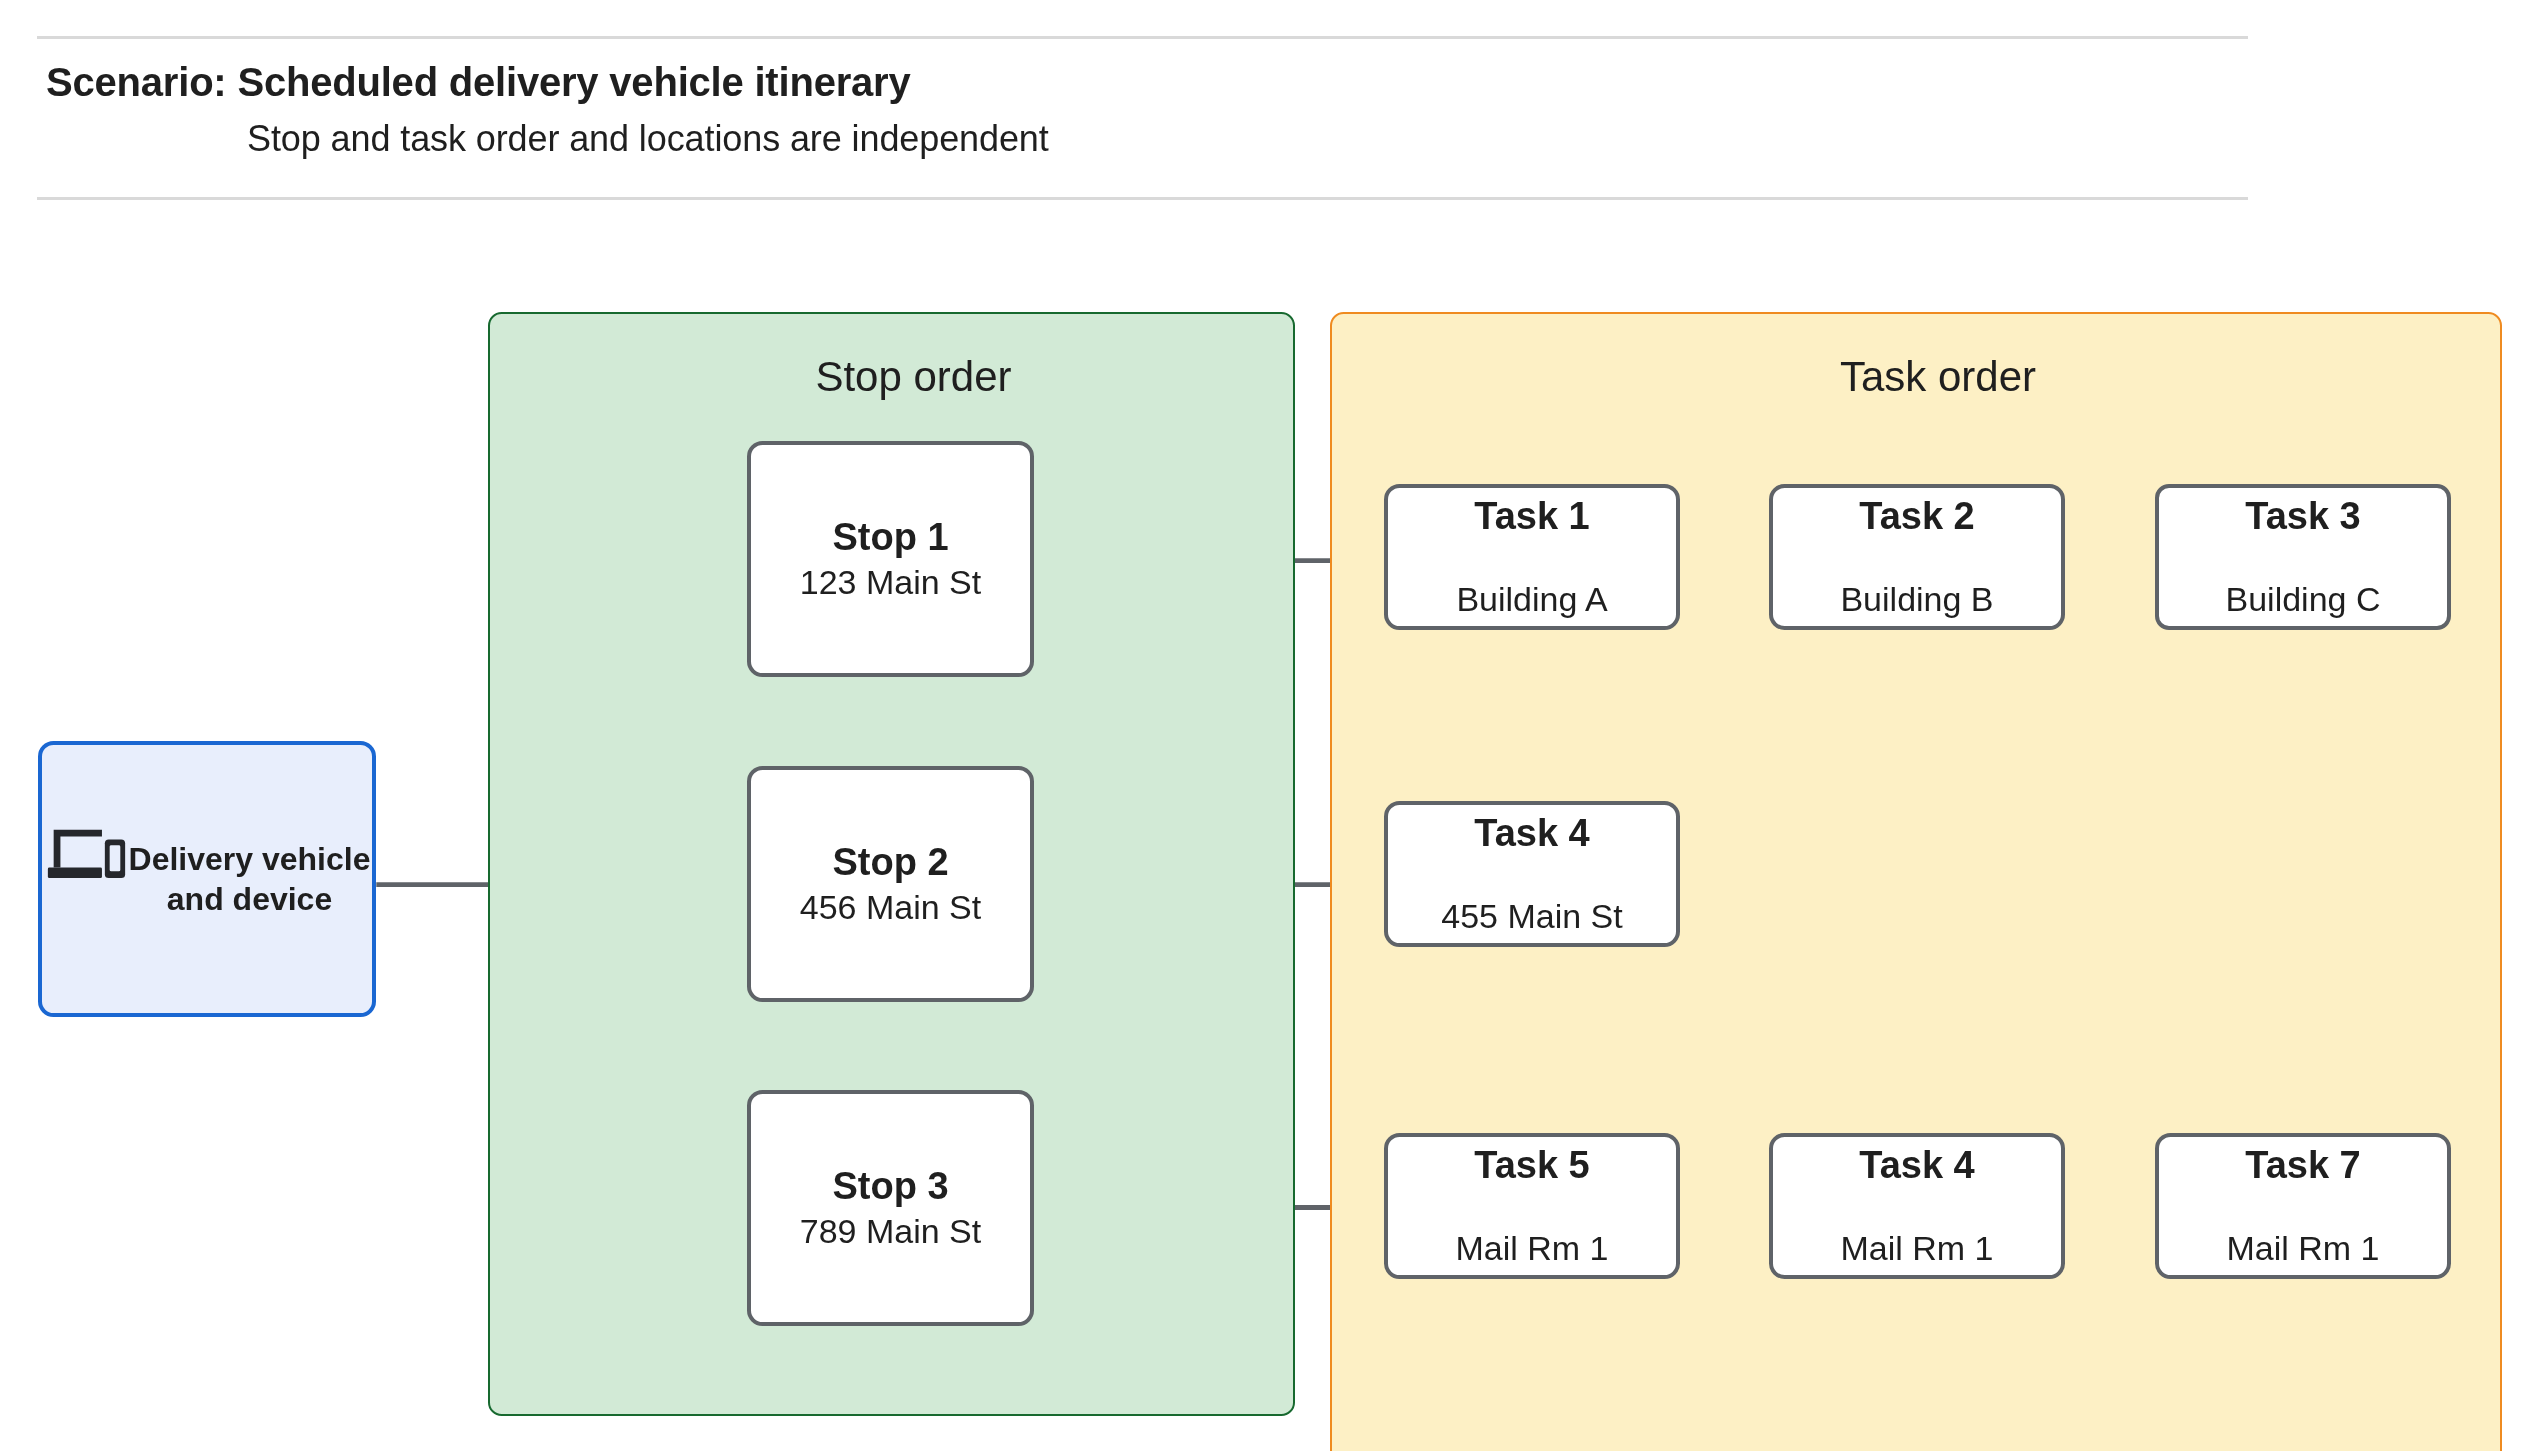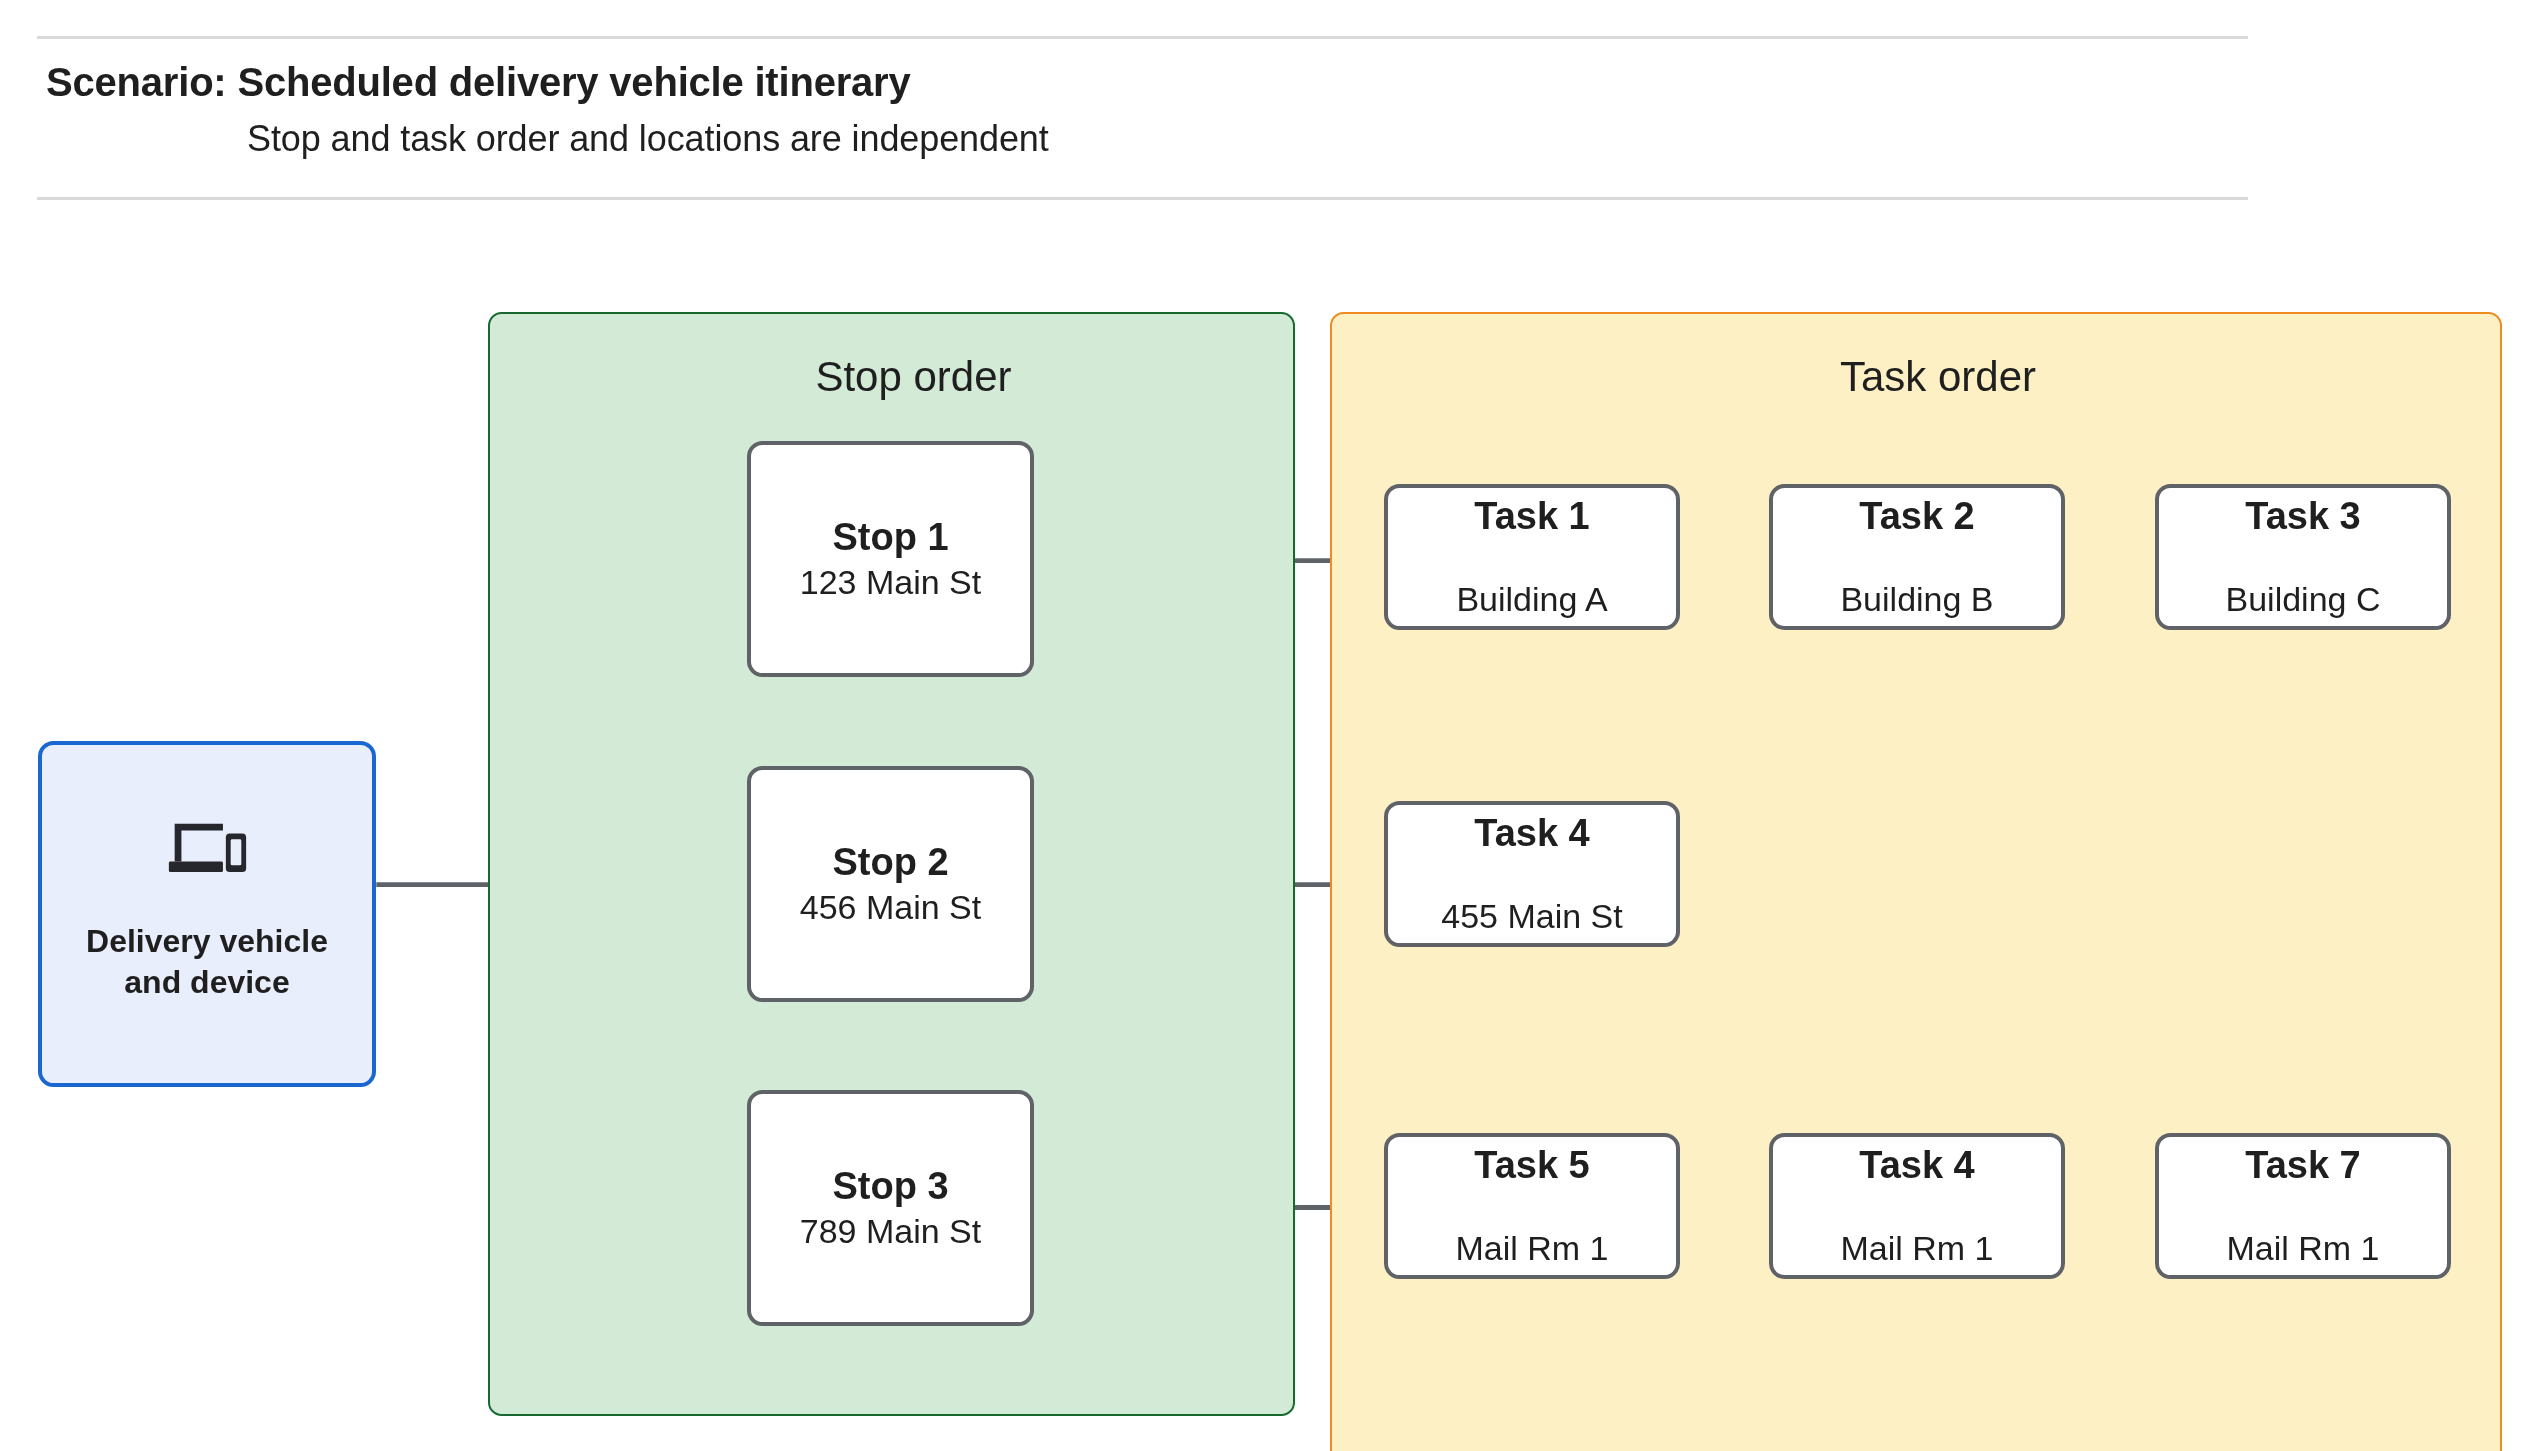--- a/index.html
+++ b/index.html
@@ -124,38 +124,37 @@
   
   .stop-node { width: 287px; height: 236px; left: 747px; }
   #stop-1 { top: 441px; }
   #stop-2 { top: 766px; }
   #stop-3 { top: 1090px; }
 
   
   .task-node { width: 296px; height: 146px; gap: 38px; }
   #task-1 { left: 1384px; top: 484px; }
   #task-2 { left: 1769px; top: 484px; }
-  #task-3 { left: 2155px; top: 484px; }
+  #task-3 { left: 2155px; top: 484px; border-radius: 14px; }
   #task-4 { left: 1384px; top: 801px; }
   #task-5 { left: 1384px; top: 1133px; }
   #task-6 { left: 1769px; top: 1133px; }
   #task-7 { left: 2155px; top: 1133px; }
 
   
   #vehicle-node {
     position: absolute;
     left: 38px;
     top: 741px;
     width: 338px;
-    height: 346px;
+    height: 276px;
     background: #e8eefc;
     border: 4.8px solid #1a67d2;
     border-radius: 15.5px;
     display: flex;
-    flex-direction: column;
     align-items: center;
     justify-content: center;
   }
   #device-icon {
     width: 85px;
     height: 66px;
     margin-top: -11.6px;
     margin-bottom: 41px;
   }
   #vehicle-label {

